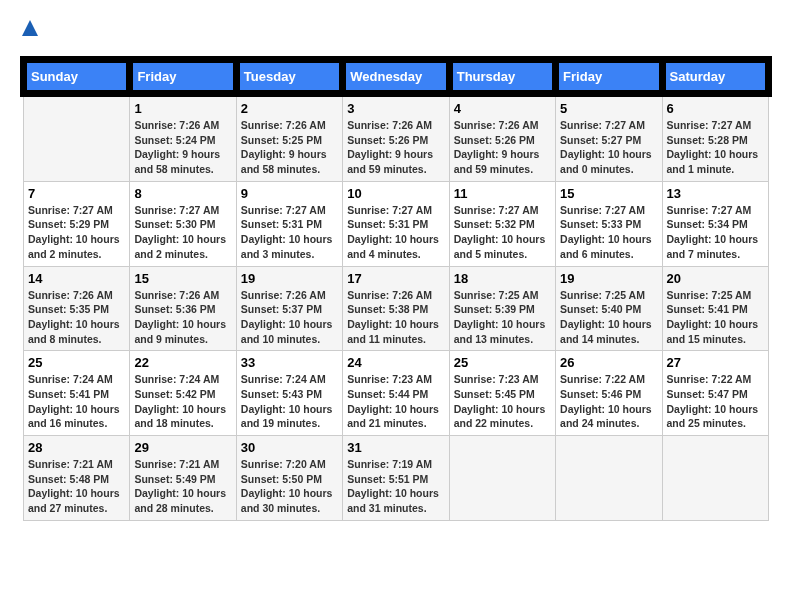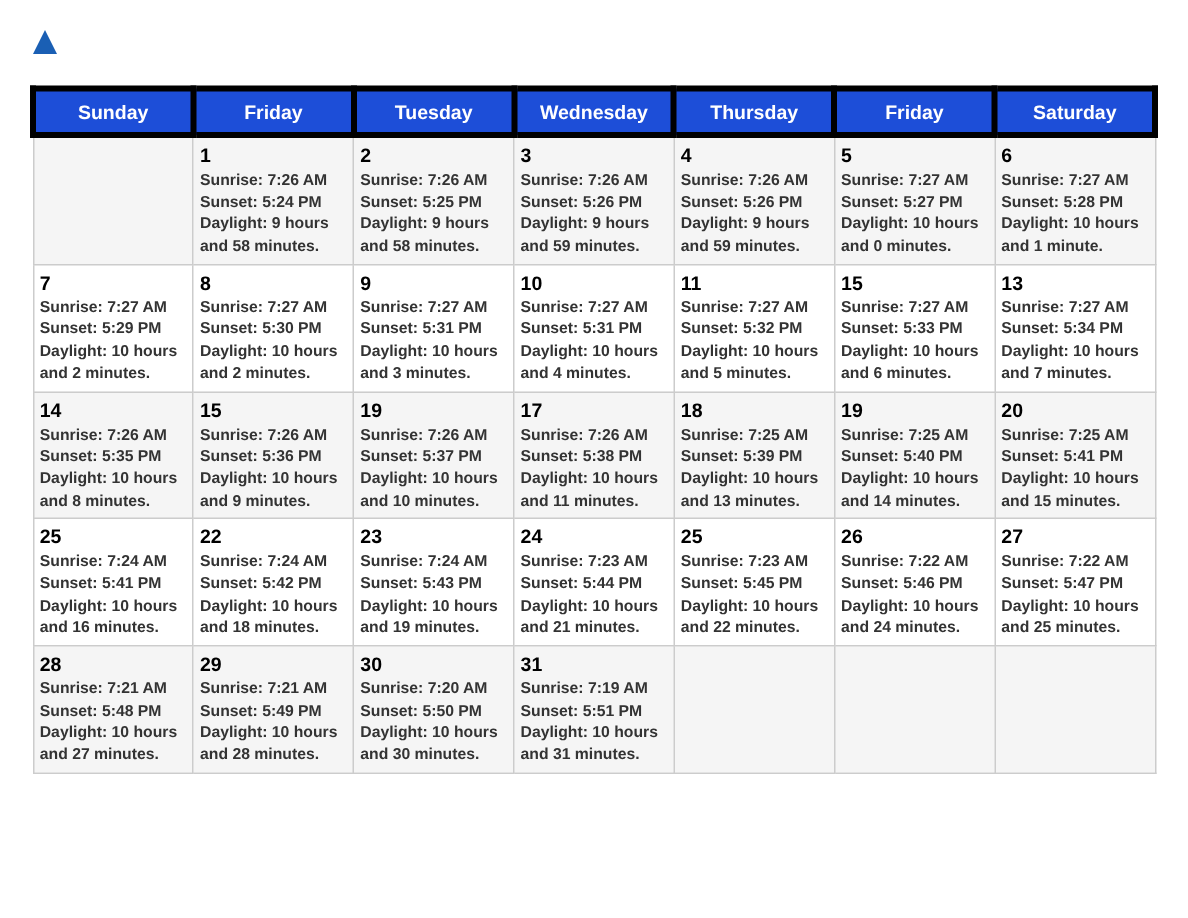--- a/index.html
+++ b/index.html
@@ -46,27 +46,27 @@
     .location {
       font-size: 16px;
       color: #555;
     }
     table {
       width: 100%;
       border-collapse: collapse;
       font-size: 11px;
     }
     thead tr th {
-      background-color: #1d4ed8;
+      background-color: #3b82f6;
       color: #fff;
       padding: 6px 4px;
-      text-align: center;
+      text-align: left;
       font-size: 13px;
       font-weight: bold;
-      border: 4px solid #000000;
+      border: 7px solid #000000;
     }
     tbody tr td {
       border: 1px solid #ccc;
       padding: 4px;
       vertical-align: top;
       width: calc(100% / 7);
       min-height: 80px;
       height: 80px;
     }
     tbody tr:nth-child(odd) td {
@@ -214,21 +214,21 @@
       <tr>
         <td>
           <span class="day-number">25</span>
           <div class="day-info">Sunrise: 7:24 AM<br>Sunset: 5:41 PM<br>Daylight: 10 hours and 16 minutes.</div>
         </td>
         <td>
           <span class="day-number">22</span>
           <div class="day-info">Sunrise: 7:24 AM<br>Sunset: 5:42 PM<br>Daylight: 10 hours and 18 minutes.</div>
         </td>
         <td>
-          <span class="day-number">23</span>
+          <span class="day-number">33</span>
           <div class="day-info">Sunrise: 7:24 AM<br>Sunset: 5:43 PM<br>Daylight: 10 hours and 19 minutes.</div>
         </td>
         <td>
           <span class="day-number">24</span>
           <div class="day-info">Sunrise: 7:23 AM<br>Sunset: 5:44 PM<br>Daylight: 10 hours and 21 minutes.</div>
         </td>
         <td>
           <span class="day-number">25</span>
           <div class="day-info">Sunrise: 7:23 AM<br>Sunset: 5:45 PM<br>Daylight: 10 hours and 22 minutes.</div>
         </td>

